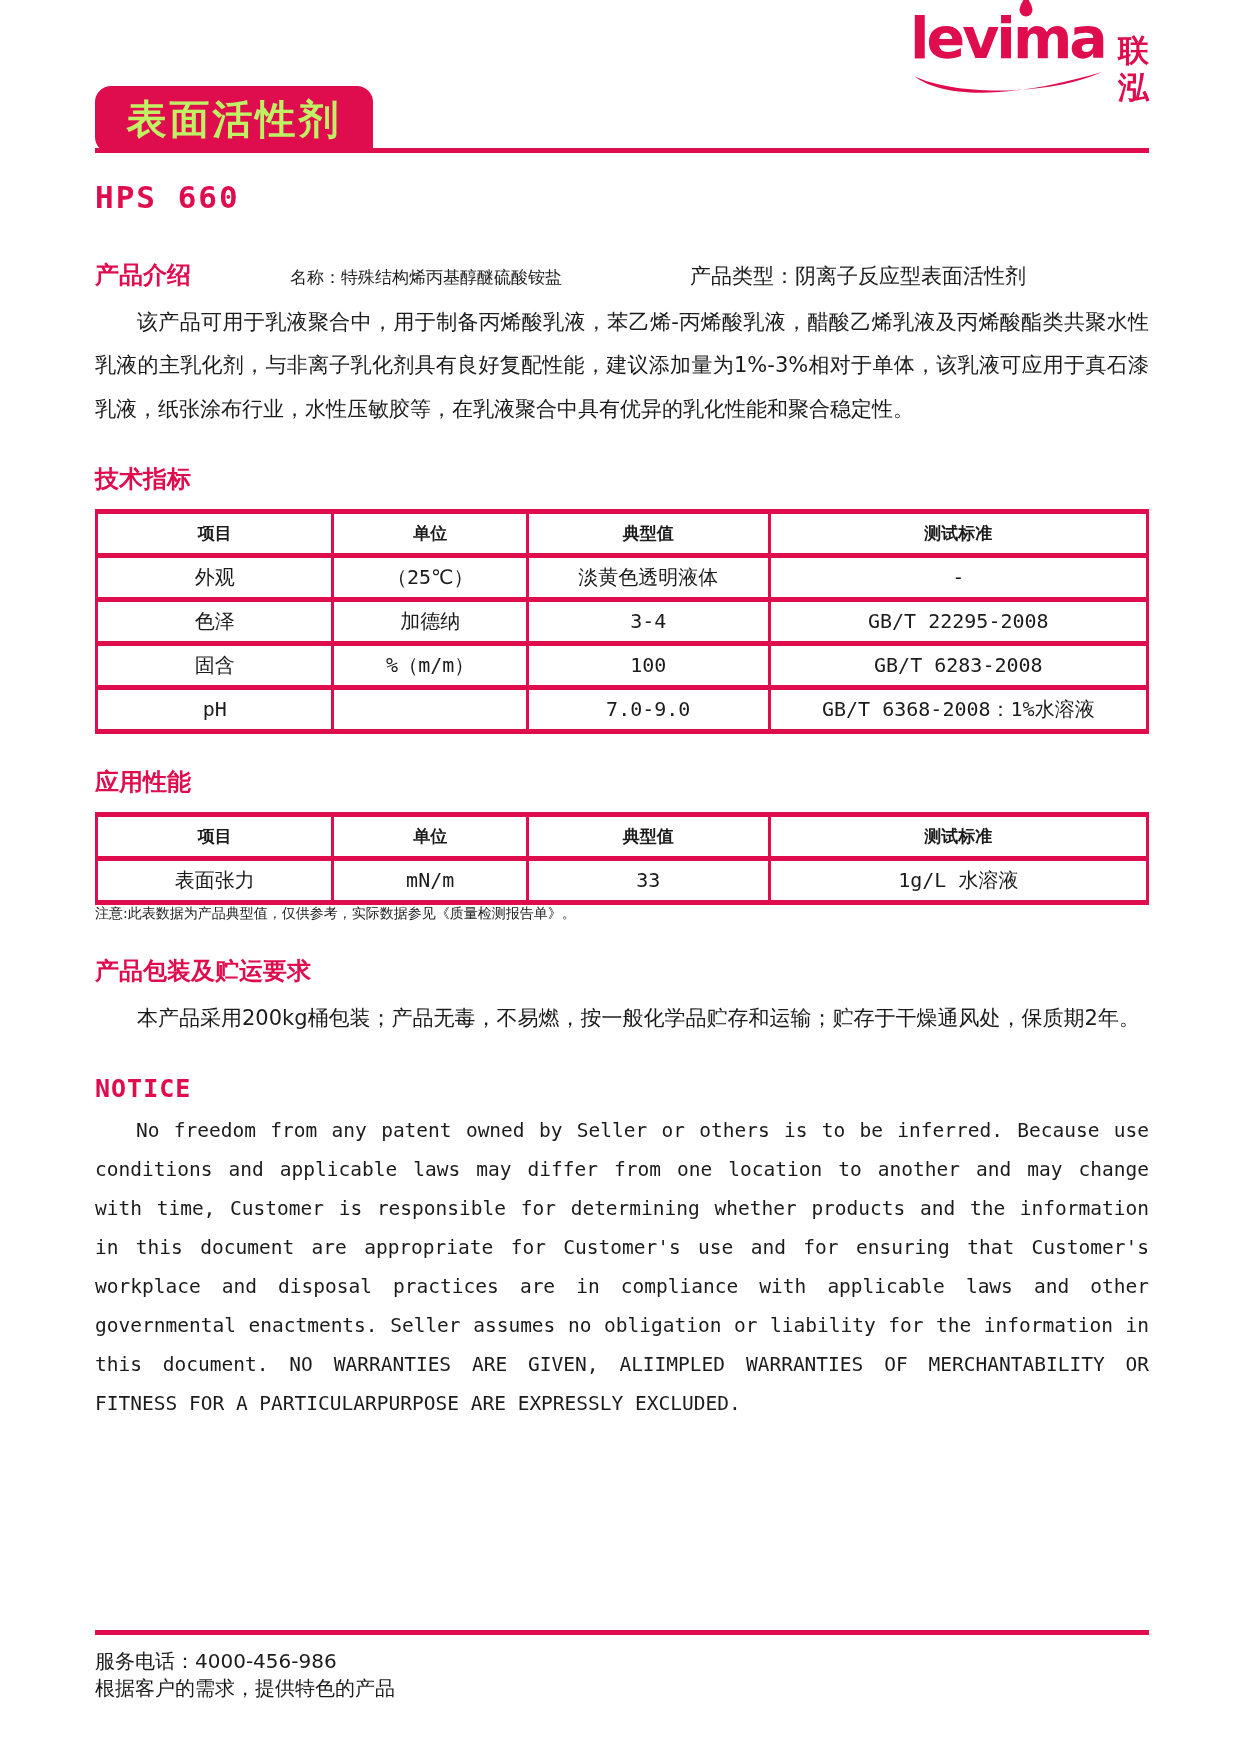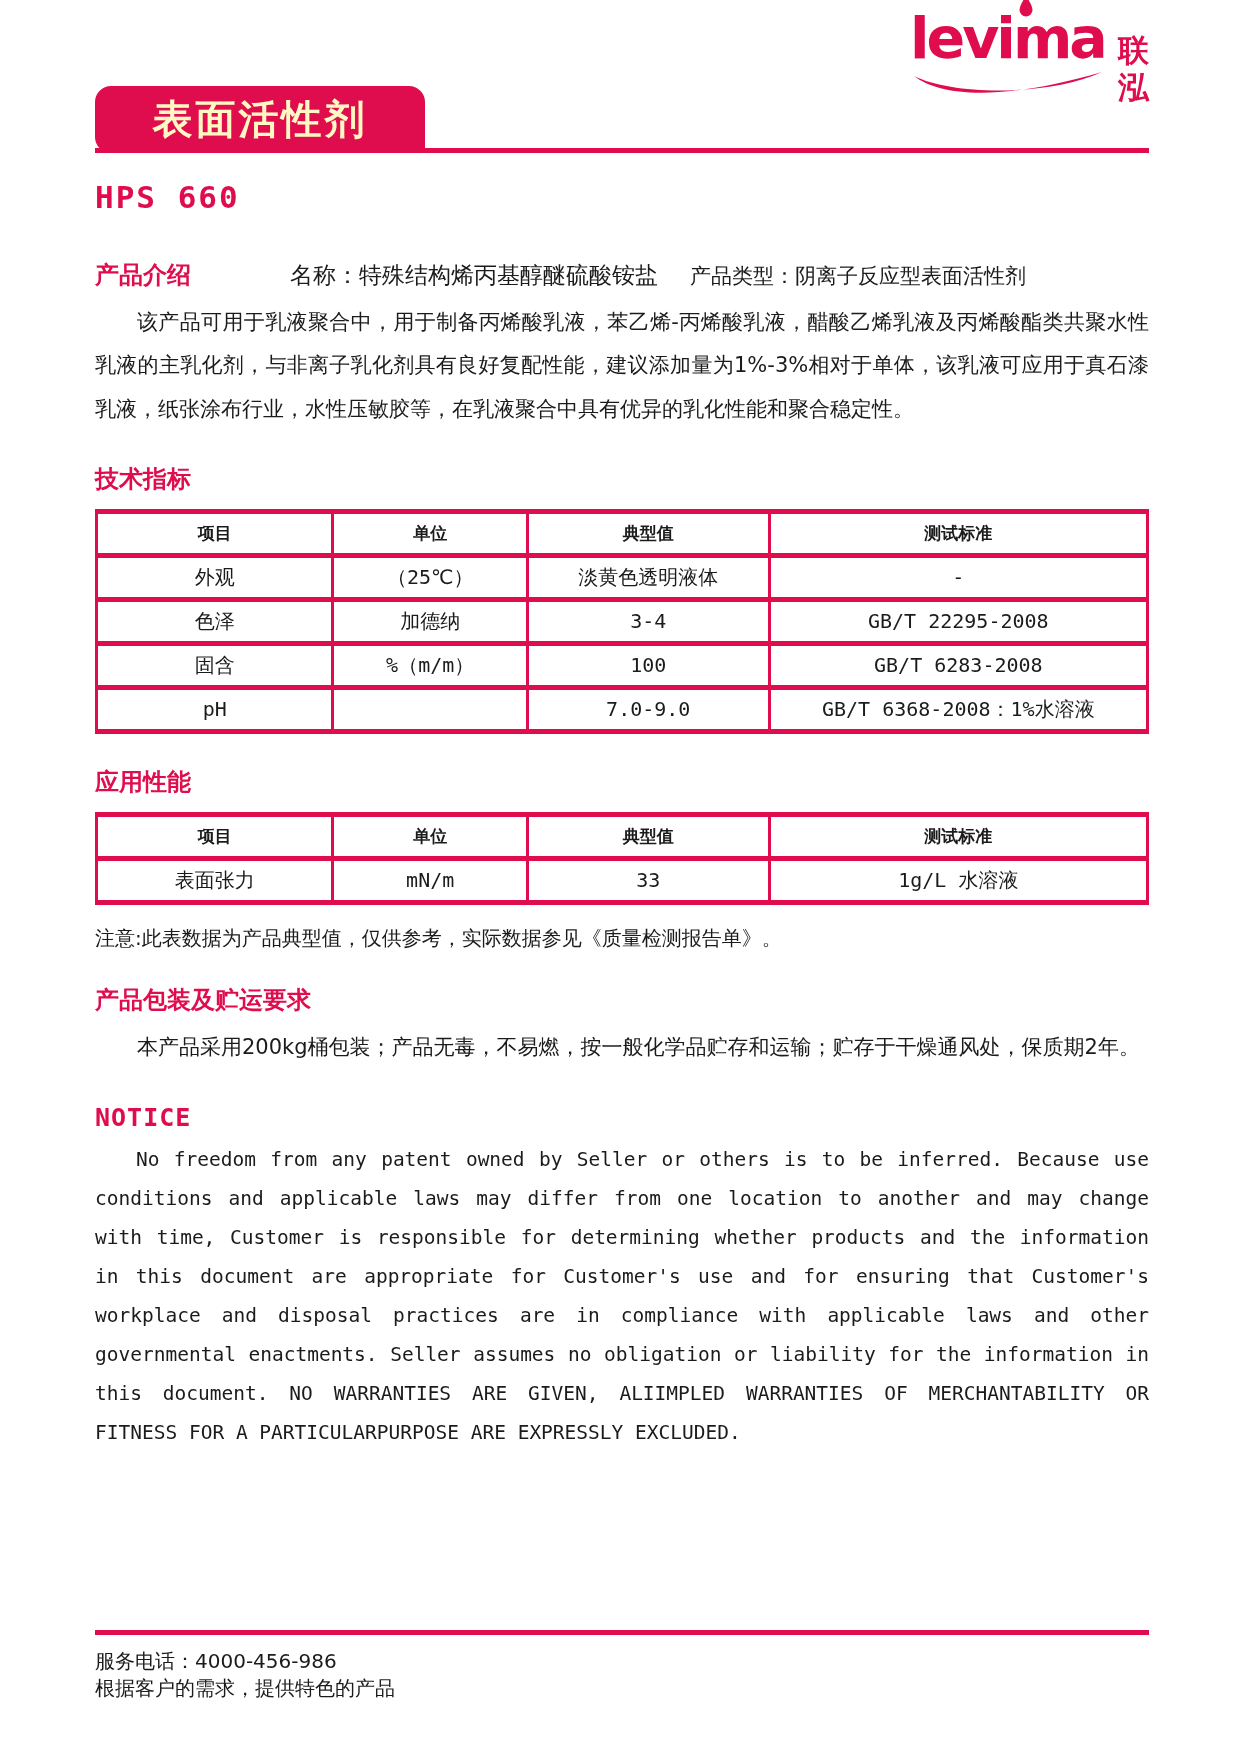--- a/index.html
+++ b/index.html
@@ -13,25 +13,25 @@
     font-family:"DejaVu Sans", sans-serif;
     overflow:hidden;
   }
   .content { padding:0 92px 0 95px; }
 
   
   .header { position:relative; height:153px; }
   .header-rule { position:absolute; left:0; right:0; bottom:0; height:5px; background:var(--accent); }
   .banner {
     position:absolute; left:0; bottom:0;
-    width:330px; height:67px;
+    width:278px; height:67px;
     background:var(--accent);
     border-radius:16px 16px 4px 16px;
     display:flex; align-items:center; justify-content:center;
-    color:#fef9c3; font-size:40px; font-weight:bold; letter-spacing:3px;
+    color:#bef264; font-size:40px; font-weight:bold; letter-spacing:3px;
   }
   .logo { position:absolute; right:0; top:10px; display:flex; align-items:flex-end; gap:12px; }
   .wordmark-wrap { position:relative; }
   .wordmark {
     font-size:57px; font-weight:800; line-height:1;
     color:var(--accent); letter-spacing:-3px;
   }
   .drop { position:absolute; top:-14px; left:108px; }
   .swoosh { display:block; margin-top:3px; }
   .logo-cjk { display:flex; flex-direction:column; font-size:31px; font-weight:bold; color:var(--accent); line-height:1.2; margin-top:4px; }
@@ -41,21 +41,21 @@
     margin-top:26px;
     font-size:31px; font-weight:bold; color:var(--accent); letter-spacing:2px;
     font-family:"DejaVu Sans Mono","DejaVu Sans",monospace;
   }
   .section-heading {
     font-size:24px; font-weight:bold; color:var(--accent);
     margin-top:32px;
   }
   .intro-row { display:flex; align-items:baseline; margin-top:44px; }
   .intro-row .section-heading { margin-top:0; flex:0 0 195px; }
-  .intro-name { flex:0 0 400px; font-size:23px; }
+  .intro-name { flex:0 0 400px; font-size:17px; }
   .intro-type { font-size:21px; }
   .body-para {
     margin-top:10px;
     font-size:21px; line-height:2.06;
     text-align:justify; text-indent:2em;
   }
 
   
   table.spec {
     width:100%; border-collapse:collapse; table-layout:fixed;
@@ -64,21 +64,21 @@
     font-size:20px; text-align:center;
   }
   table.spec th, table.spec td {
     border:3px solid var(--accent);
     border-top-width:5px; border-bottom-width:5px;
     height:44px; padding:2px 6px;
   }
   table.spec th { font-size:17px; font-weight:bold; font-family:Liberation Sans, sans-serif; }
   .col1 { width:22.5%; } .col2 { width:18.5%; } .col3 { width:23%; } .col4 { width:36%; }
 
-  .note-line { margin-top:20px; font-size:20px; }
+  .note-line { font-size:14px; }
 
   
   .notice-heading {
     font-size:25px; font-weight:bold; color:var(--accent);
     margin-top:34px; letter-spacing:1px;
     font-family:"DejaVu Sans Mono","DejaVu Sans",monospace;
   }
   .notice-text {
     margin-top:8px;
     font-family:"DejaVu Sans Mono","DejaVu Sans",monospace;

